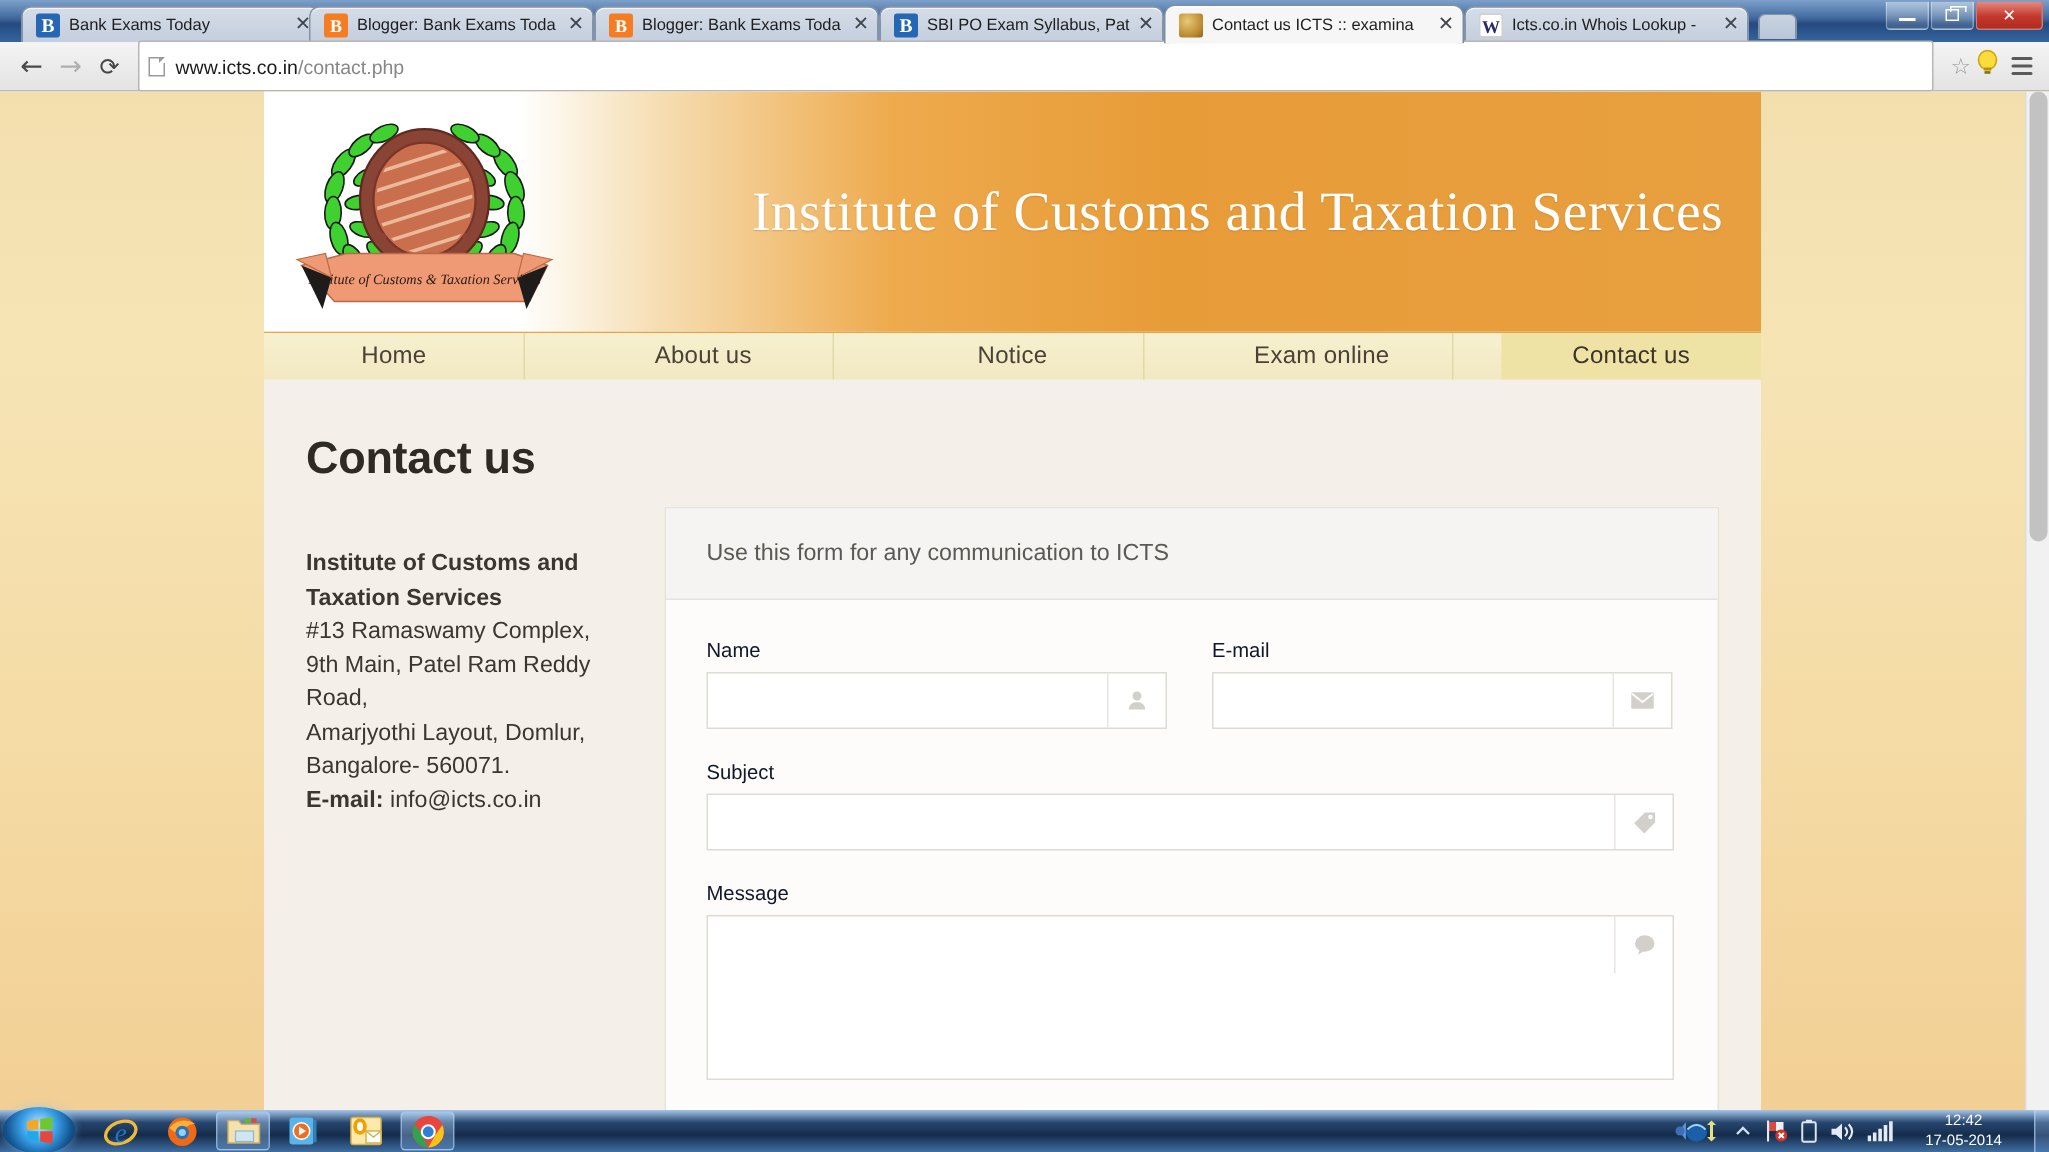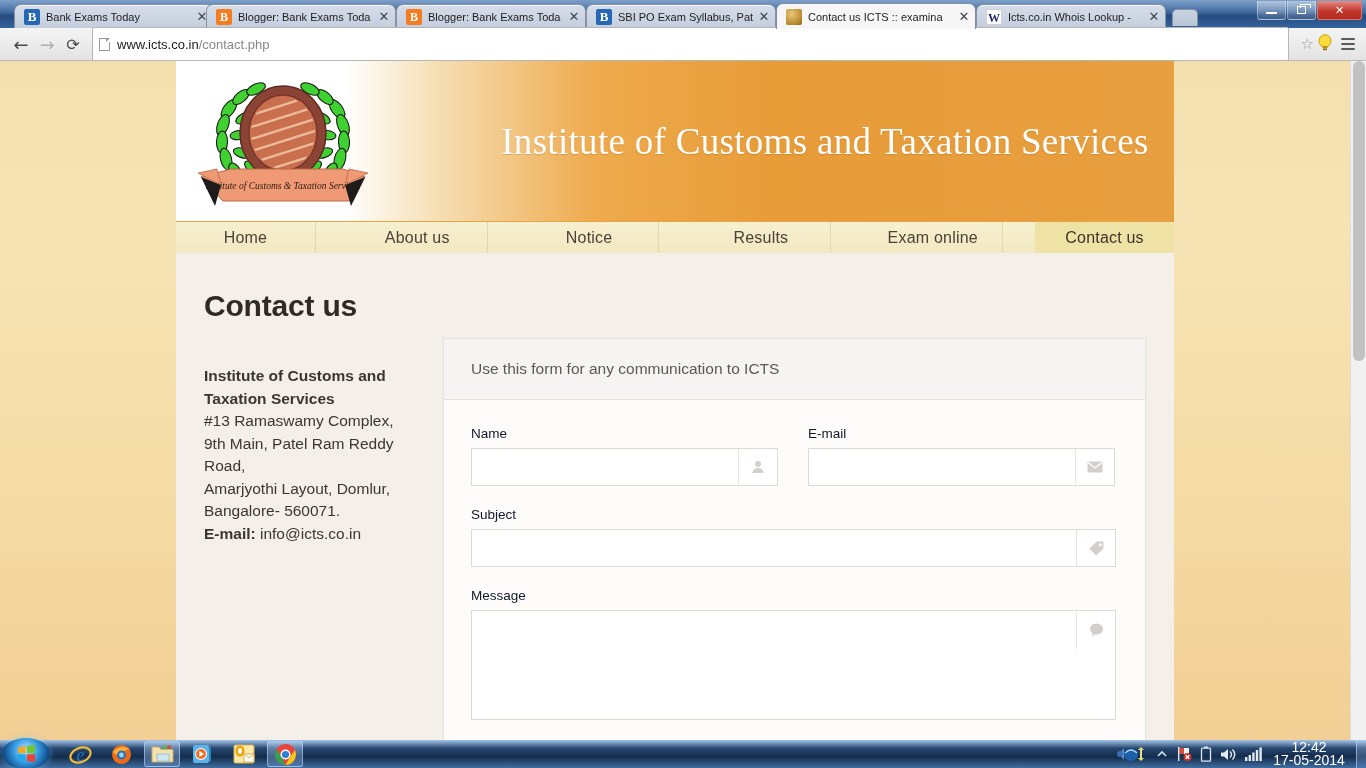--- a/index.html
+++ b/index.html
@@ -235,21 +235,21 @@
     display:flex; align-items:center; justify-content:center;
     box-shadow:0 0 6px rgba(120,200,255,.5);
   }
   .tb-icons { position:absolute; left:62px; top:0; display:flex; height:28px; align-items:center; gap:5px; }
   .tbi { width:36px; height:26px; display:flex; align-items:center; justify-content:center; position:relative; }
   .tbi.pinned { background:linear-gradient(180deg,rgba(200,225,255,.45),rgba(110,160,215,.35));
     border:1px solid rgba(190,220,255,.55); border-radius:3px; }
 
   .tray { position:absolute; right:0; top:0; height:28px; display:flex; align-items:center; }
   .tray .ic { margin:0 4px; display:flex; align-items:center; justify-content:center; }
-  .clock { width:86px; text-align:center; color:#fff; font-size:14px; line-height:13px; }
+  .clock { width:86px; text-align:center; color:#fff; font-size:10px; line-height:13px; }
   .showdesk { width:10px; height:28px; margin-left:4px;
     background:linear-gradient(180deg,rgba(200,225,255,.3),rgba(90,140,200,.3));
     border-left:1px solid rgba(190,220,255,.6); }
 </style>
 </head>
 <body>
 
 <div class="browser">
 
   <div class="titlebar">
@@ -405,21 +405,20 @@
             <text x="90" y="124" font-family="Liberation Serif, serif" font-size="9.5" font-style="italic" fill="#2a1a12" text-anchor="middle">Institute of Customs &amp; Taxation Services</text>
           </svg>
         </div>
         <div class="site-title">Institute of Customs  and Taxation Services</div>
       </div>
 
       <div class="nav">
         <div class="item">Home</div>
         <div class="item">About us</div>
         <div class="item">Notice</div>
-        <div class="item">Results</div>
         <div class="item">Exam online</div>
         <div class="item active">Contact us</div>
       </div>
 
       <div class="content">
         <div class="page-title">Contact us</div>
 
         <div class="addr-block">
           <div class="b">Institute of Customs and</div>
           <div class="b">Taxation Services</div>

